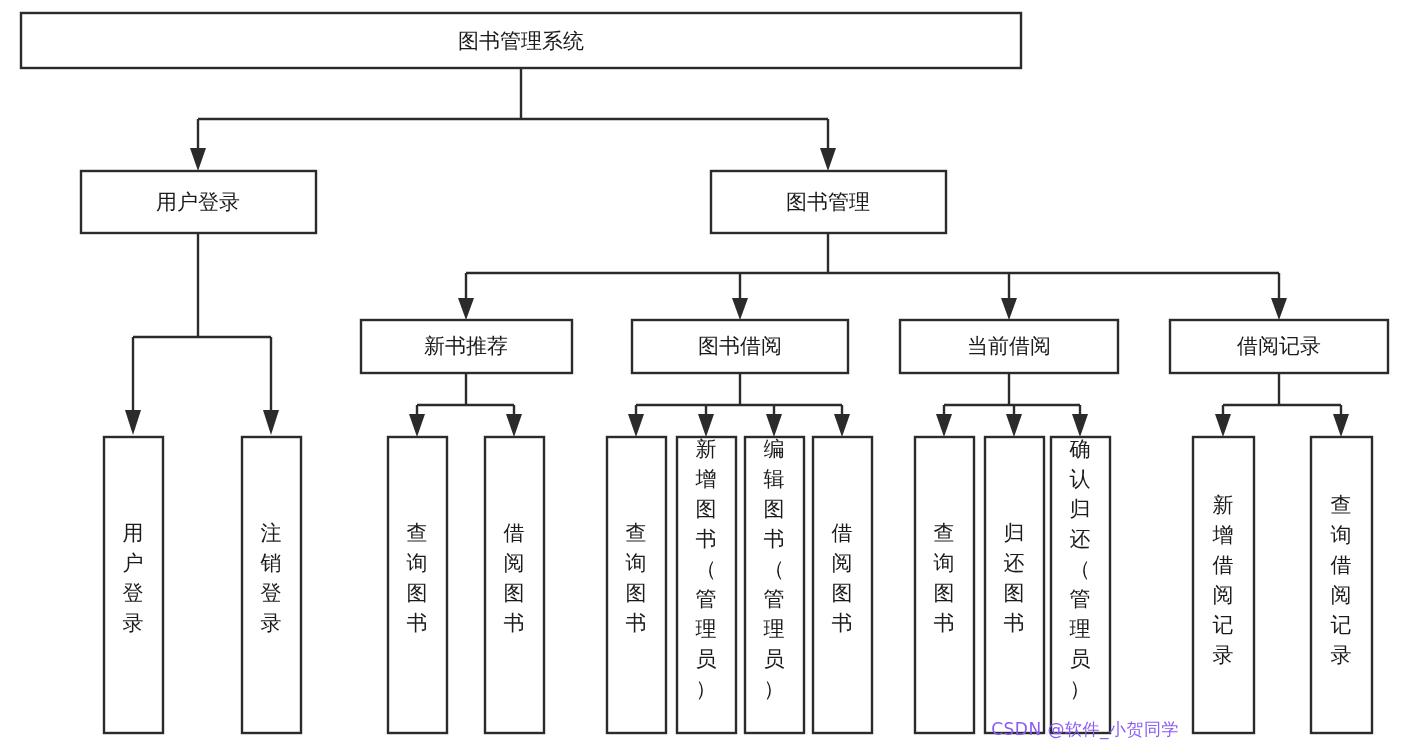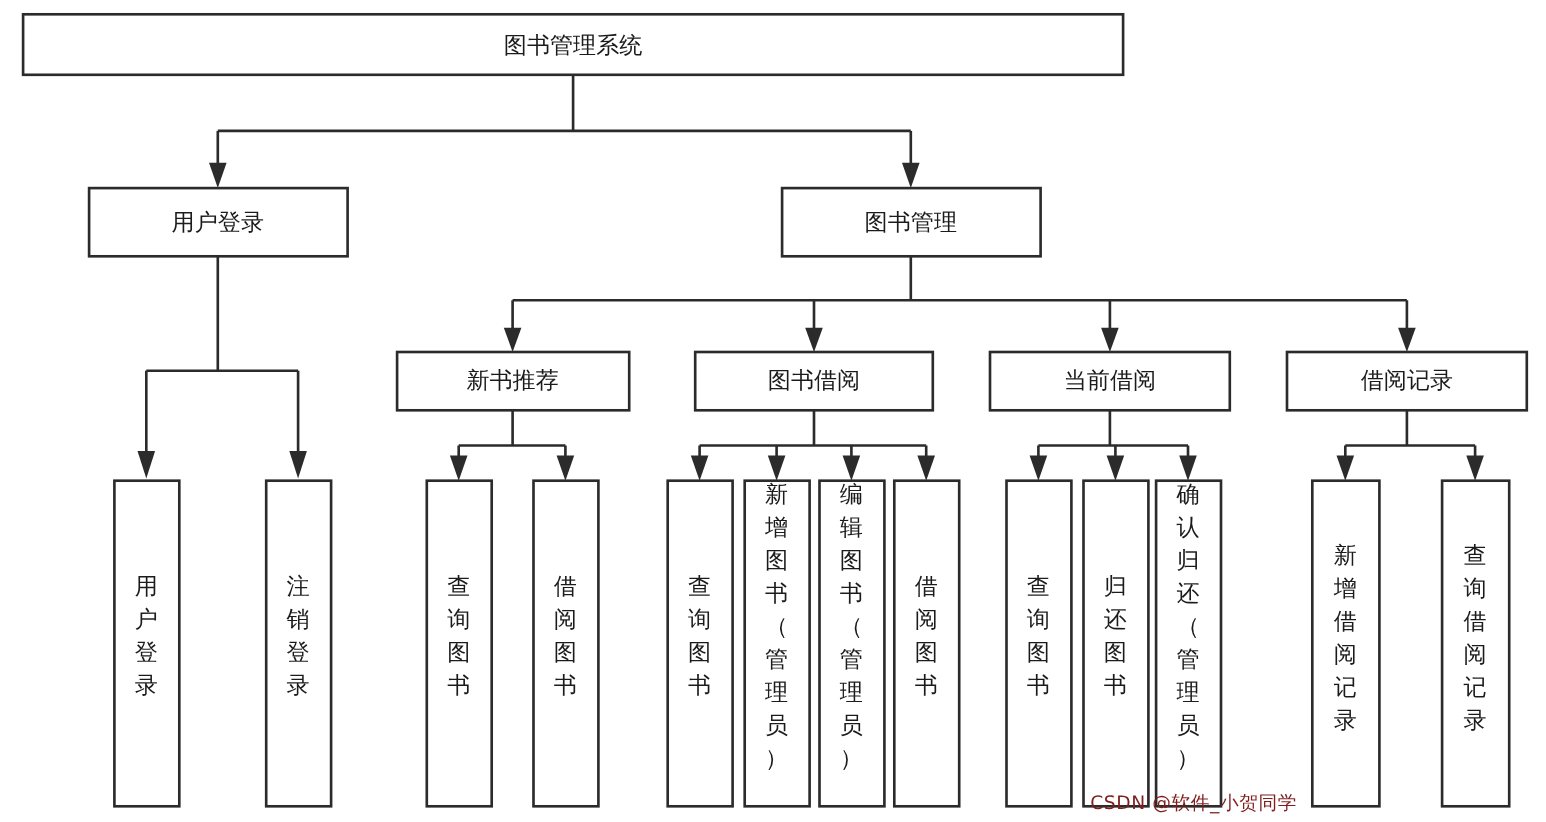--- a/index.html
+++ b/index.html
@@ -51,21 +51,21 @@
     font-size: 21px;
     fill: #1b1b1b;
     text-anchor: middle;
   }
   .watermark {
     position: absolute;
     right: 14px;
     bottom: 6px;
     font-family: "DejaVu Sans", "Liberation Sans", sans-serif;
     font-size: 17px;
-    color: #7f1d1d;
+    color: #8b5cf6;
     letter-spacing: 0.5px;
     white-space: nowrap;
     user-select: none;
   }
 </style>
 </head>
 <body>
 
 <div id="diagram-root">
 

